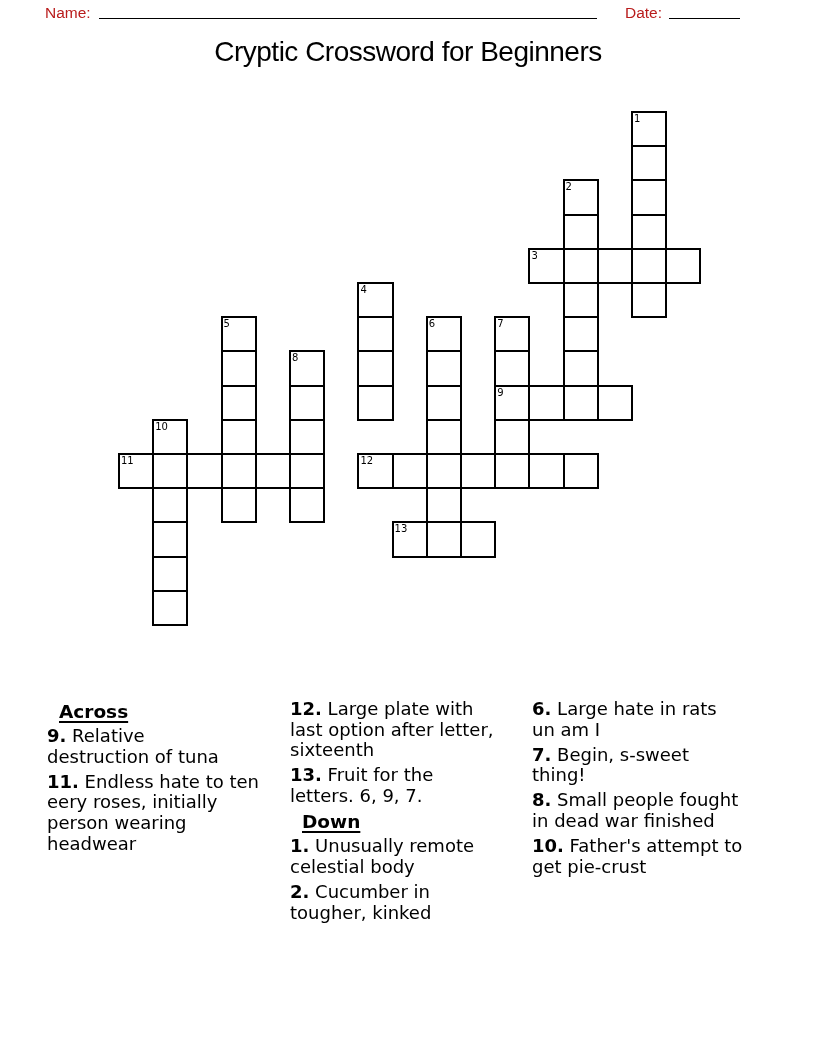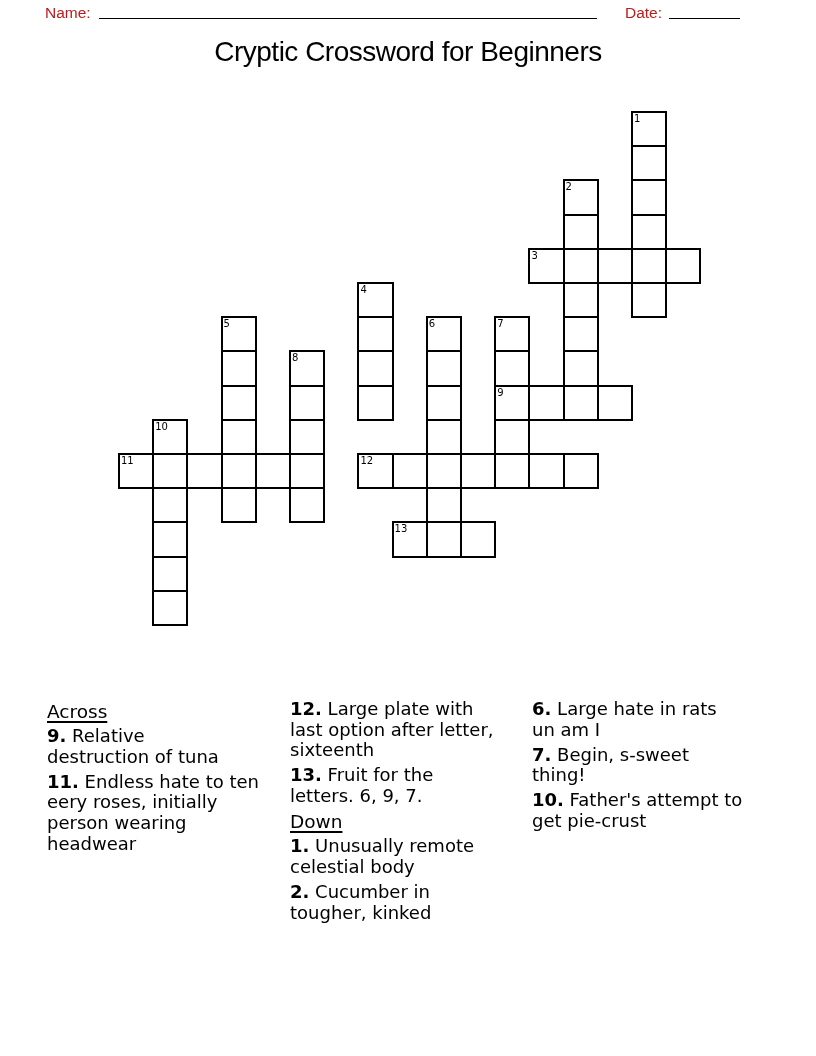--- a/index.html
+++ b/index.html
@@ -67,27 +67,27 @@
   }
   #clue-col-1 { left: 47px;  width: 242px; }
   #clue-col-2 { left: 290px; width: 242px; }
   #clue-col-3 { left: 532px; width: 246px; }
   .clue {
     margin: 0 0 4.3px 0;
     white-space: pre-line;
   }
   .clue b { font-weight: bold; }
   .clue-heading {
-    font-weight: normal;
+    font-weight: bold;
     font-size: 18.5px;
     line-height: 22px;
     text-decoration: underline;
     text-decoration-thickness: 1.6px;
     text-underline-offset: 2.5px;
-    margin: 2px 0 3px 0;
+    margin: 2px 0 3px 12px;
   }
 </style>
 </head>
 <body>
 
 <div class="hdr-label" id="name-label">Name:</div>
 <div class="hdr-line" id="name-line"></div>
 <div class="hdr-label" id="date-label">Date:</div>
 <div class="hdr-line" id="date-line"></div>
 
@@ -200,16 +200,18 @@
       <p class="clue"><b>1.</b><span> Unusually remote
 celestial body</span></p>
       <p class="clue"><b>2.</b><span> Cucumber in
 tougher, kinked</span></p>
     </div>
   <div class="clue-col" id="clue-col-3">
       <p class="clue"><b>6.</b><span> Large hate in rats
 un am I</span></p>
       <p class="clue"><b>7.</b><span> Begin, s-sweet
 thing!</span></p>
+      <p class="clue"><b>8.</b><span> Small people fought
+in dead war finished</span></p>
       <p class="clue"><b>10.</b><span> Father's attempt to
 get pie-crust</span></p>
     </div>
 </div>
 
 </body></html>

